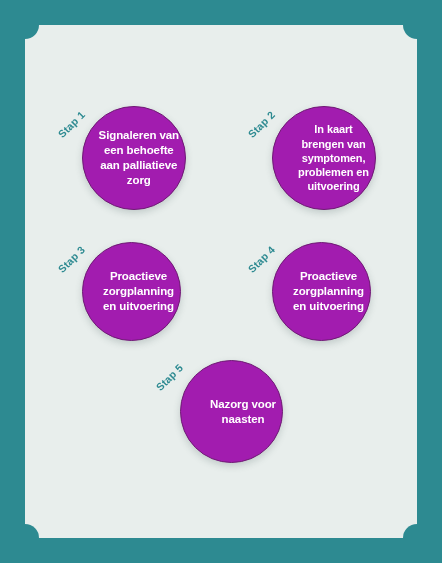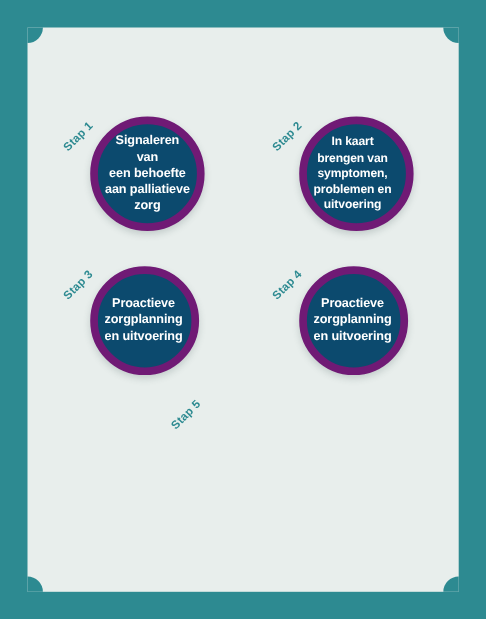--- a/index.html
+++ b/index.html
@@ -28,26 +28,26 @@
   .notch.tl{left:25px;top:25px;border-bottom-right-radius:14px;}
   .notch.tr{right:25px;top:25px;border-bottom-left-radius:14px;}
   .notch.bl{left:25px;bottom:25px;border-top-right-radius:14px;}
   .notch.br{right:25px;bottom:25px;border-top-left-radius:14px;}
 
   .stage{position:absolute;inset:0;}
 
   .node{
     position:absolute;
     border-radius:50%;
-    background:#0c4a6e;
-    border:7px solid #701a75;
+    background:#a21caf;
+    border:1px solid #701a75;
     box-sizing:border-box;
     display:flex;
     align-items:center;
-    justify-content:flex-start;
+    justify-content:flex-end;
     box-shadow:0 3px 7px rgba(60,80,80,0.22);
   }
   .node-label{
     color:#ffffff;
     font-weight:bold;
     font-size:11.5px;
     line-height:1.30;
     text-align:center;
     padding:0 6px;
     letter-spacing:-0.1px;
@@ -116,15 +116,19 @@
     </div>
 
     <div class="stap" id="s4">Stap 4</div>
     <div class="node" id="n4">
       <div class="node-label">Proactieve
 zorgplanning
 en uitvoering</div>
     </div>
 
     <div class="stap" id="s5">Stap 5</div>
+    <div class="node" id="n5">
+      <div class="node-label">Nazorg voor
+naasten</div>
+    </div>
 
   </div>
 </div>
 
 </body></html>

